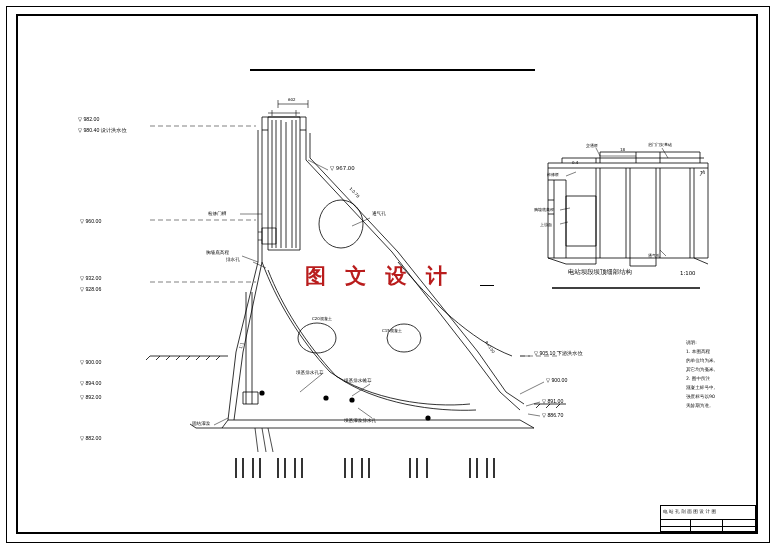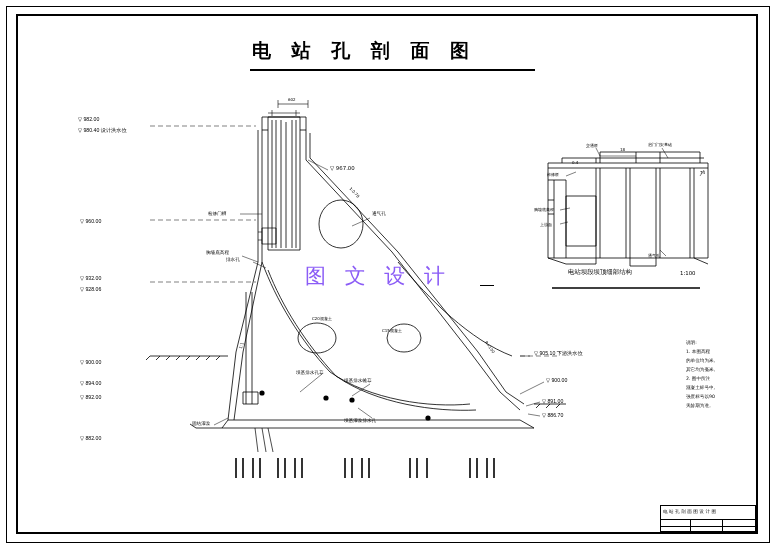--- a/index.html
+++ b/index.html
@@ -6,40 +6,39 @@
   body{width:776px;height:549px;overflow:hidden;font-family:"Liberation Sans","DejaVu Sans",sans-serif;}
   #sheet{position:relative;width:776px;height:549px;background:#ffffff;}
   .abs{position:absolute;}
   .ln{position:absolute;background:#000;}
   .txt{position:absolute;color:#000;white-space:nowrap;font-family:"DejaVu Sans","Liberation Sans",sans-serif;}
   .tiny{font-size:4px;}
   .tiny2{font-size:4.6px;}
   .sm{font-size:5.4px;}
   .md{font-size:6.4px;}
   .title{font-size:19px;letter-spacing:7px;font-weight:bold;}
-  .wm{font-size:21px;letter-spacing:6px;font-weight:normal;color:#8b5cf6;}
+  .wm{font-size:21px;letter-spacing:6px;font-weight:bold;color:#b91c1c;}
   svg{position:absolute;left:0;top:0;}
   .elevrow{position:absolute;font-size:5.2px;color:#000;white-space:nowrap;}
 </style>
 </head>
 <body>
 
 <div id="sheet">
 
   <div class="ln" style="left:6px;top:6px;width:764px;height:1px;"></div>
   <div class="ln" style="left:6px;top:542px;width:764px;height:1px;"></div>
   <div class="ln" style="left:6px;top:6px;width:1px;height:537px;"></div>
   <div class="ln" style="left:769px;top:6px;width:1px;height:537px;"></div>
 
   <div class="ln" style="left:16px;top:14px;width:742px;height:2px;"></div>
   <div class="ln" style="left:16px;top:532px;width:742px;height:2px;"></div>
   <div class="ln" style="left:16px;top:14px;width:2px;height:520px;"></div>
   <div class="ln" style="left:756px;top:14px;width:2px;height:520px;"></div>
 
-  <div class="txt title" style="left:252px;top:38px;">电 站 孔 剖 面 图</div>
   <div class="ln" style="left:250px;top:69px;width:285px;height:2px;"></div>
 
   <div class="txt wm" style="left:305px;top:262px;">图 文 设 计</div>
   <div class="ln" style="left:480px;top:285px;width:14px;height:1px;"></div>
 
   <svg width="776" height="549">
     <g fill="none" stroke="#000" stroke-width="0.8">
 
       <path d="M268,117 L268,250 L300,250 L300,117 Z"></path>
       <path d="M272,120 L272,248"></path>

